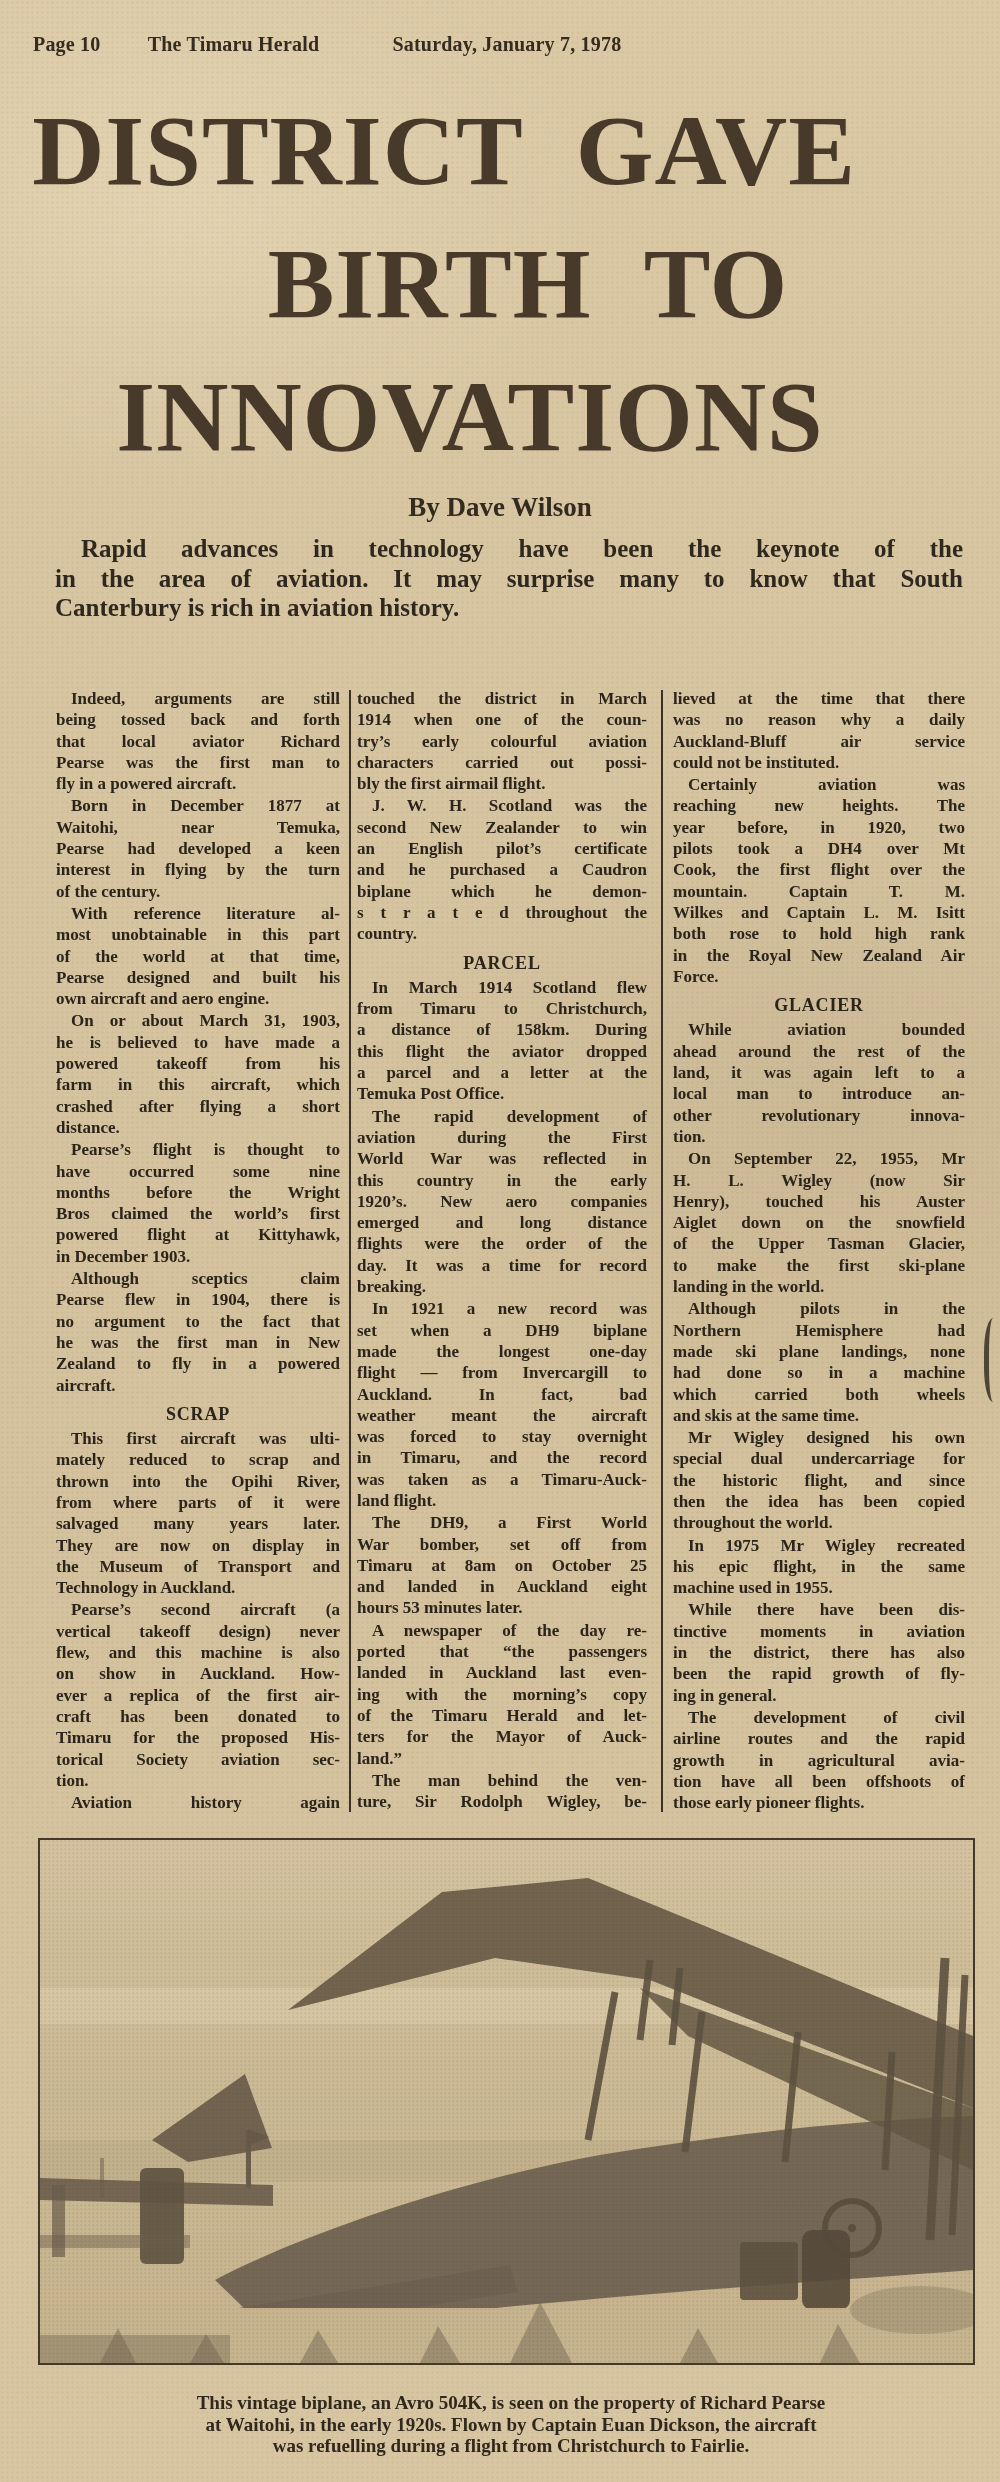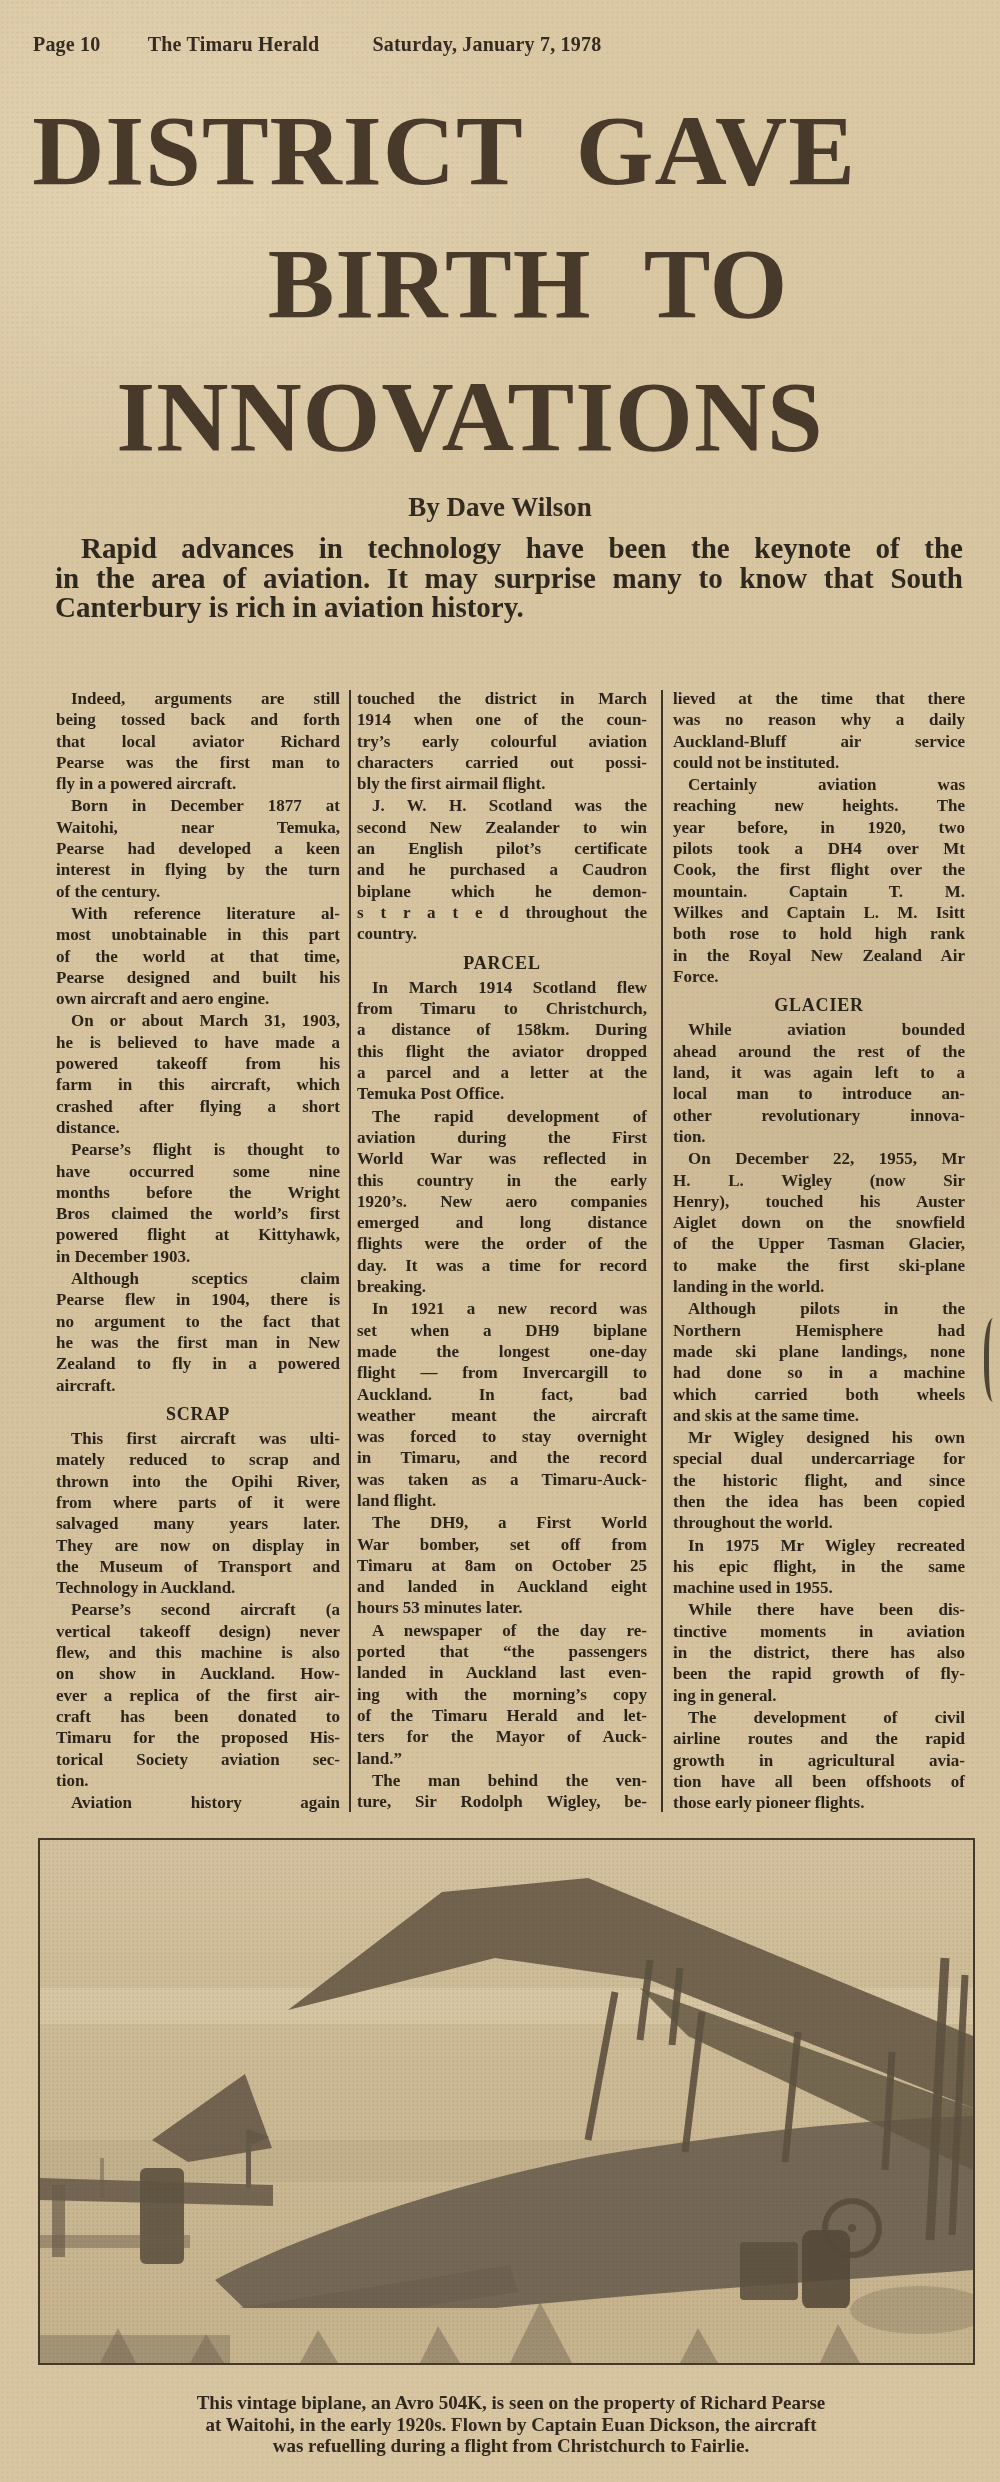--- a/index.html
+++ b/index.html
@@ -8,25 +8,25 @@
     position:relative;width:1000px;height:2482px;overflow:hidden;
     background-color:#d8c6a3;
     background-image:
       radial-gradient(rgba(120,95,60,.07) 1px, transparent 1.4px),
       radial-gradient(ellipse 600px 400px at 18% 8%, rgba(255,244,215,.25), transparent 70%),
       radial-gradient(ellipse 700px 500px at 85% 45%, rgba(110,85,55,.10), transparent 75%),
       linear-gradient(180deg,#dbc9a6 0%,#d7c5a2 30%,#d4c19d 62%,#d8c6a3 100%);
     background-size:5px 5px,auto,auto,auto;
   }
   .hdr{position:absolute;top:33px;left:33px;font-weight:bold;font-size:20px;color:#352c21;white-space:nowrap;letter-spacing:.2px;}
-  .hdr .mast{margin-left:42px;} .hdr .date{margin-left:48px;}
+  .hdr .mast{margin-left:42px;} .hdr .date{margin-left:68px;}
   .headline{position:absolute;top:84px;left:0;width:888px;text-align:center;font-weight:bold;color:#483a2b;font-size:100px;line-height:133px;letter-spacing:1px;word-spacing:28px;}
   .headline .l2{transform:translateX(84px);} .headline .l3{transform:translateX(26px);}
   .byline{position:absolute;top:492px;left:0;width:1000px;text-align:center;font-weight:bold;font-size:27px;color:#332a20;}
-  .lead{position:absolute;top:534px;left:55px;width:908px;font-weight:bold;font-size:29px;line-height:29.5px;color:#2f281e;}
+  .lead{position:absolute;top:534px;left:55px;width:908px;font-weight:bold;font-size:25px;line-height:29.5px;color:#2f281e;}
   .jline{text-align:justify;text-align-last:justify;}
   .jline.endline{text-align-last:left;}
   .jline.indent{text-indent:26px;}
   .col{position:absolute;font-weight:bold;font-size:17px;line-height:21.3px;color:#2b241b;}
   .col .line{text-align:justify;text-align-last:justify;}
   .col .line.endline{text-align-last:left;}
   .col .line.indent{text-indent:15px;}
   .col .para{margin:0 0 1px 0;}
   .col .subhead{text-align:center;font-size:18px;letter-spacing:.8px;margin:8px 0 3px 0;color:#2b241b;}
   .col0{left:56px;top:688px;width:284px;}
@@ -230,21 +230,21 @@
       <div class="subhead">GLACIER</div>
       <div class="para">
         <div class="line indent">While aviation bounded</div>
         <div class="line">ahead around the rest of the</div>
         <div class="line">land, it was again left to a</div>
         <div class="line">local man to introduce an-</div>
         <div class="line">other revolutionary innova-</div>
         <div class="line endline">tion.</div>
       </div>
       <div class="para">
-        <div class="line indent">On December 22, 1955, Mr</div>
+        <div class="line indent">On September 22, 1955, Mr</div>
         <div class="line">H. L. Wigley (now Sir</div>
         <div class="line">Henry), touched his Auster</div>
         <div class="line">Aiglet down on the snowfield</div>
         <div class="line">of the Upper Tasman Glacier,</div>
         <div class="line">to make the first ski-plane</div>
         <div class="line endline">landing in the world.</div>
       </div>
       <div class="para">
         <div class="line indent">Although pilots in the</div>
         <div class="line">Northern Hemisphere had</div>

